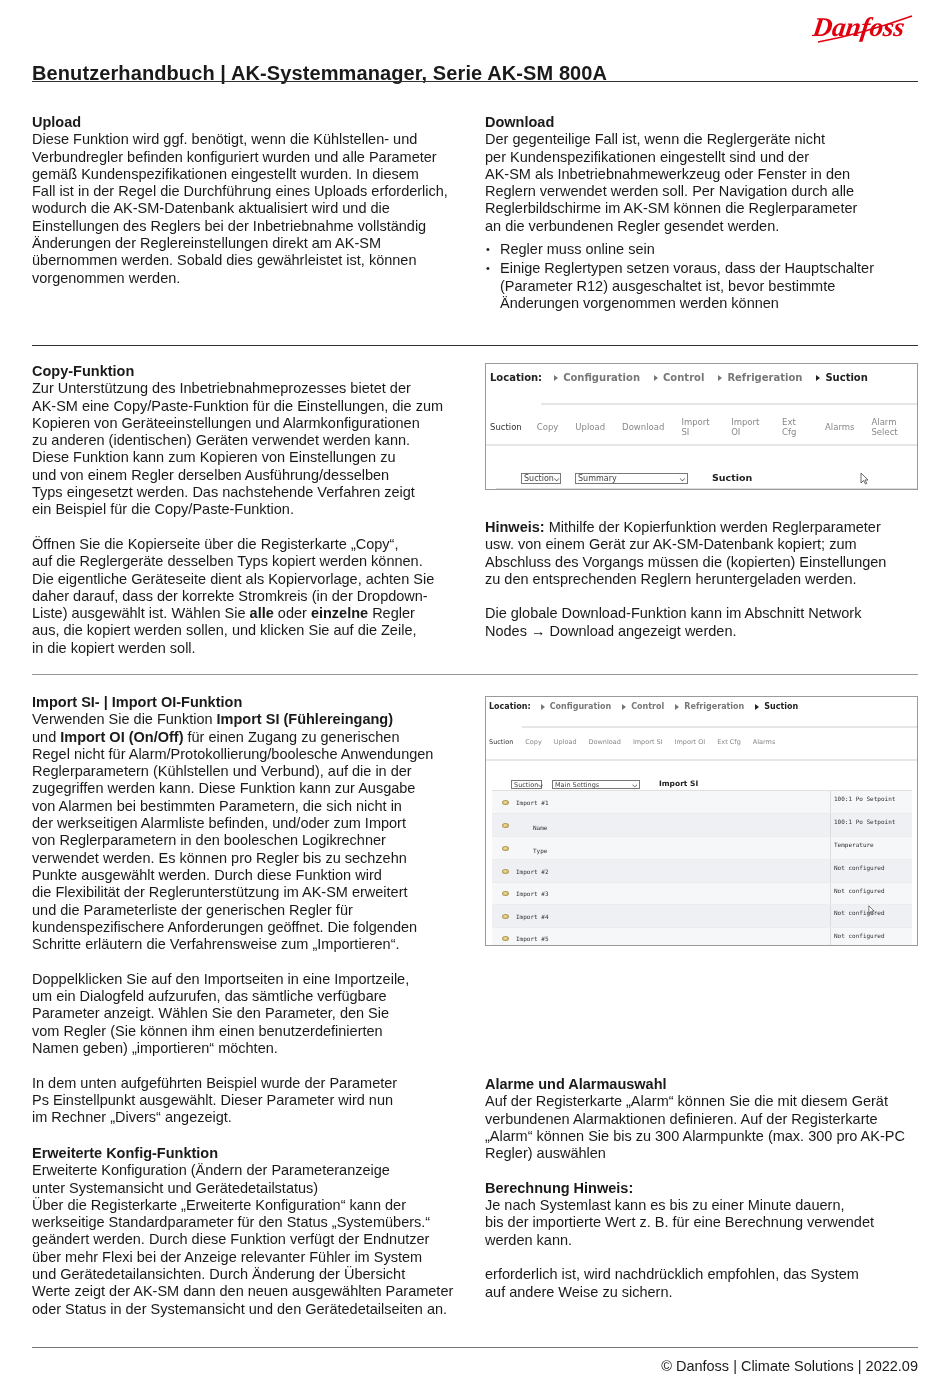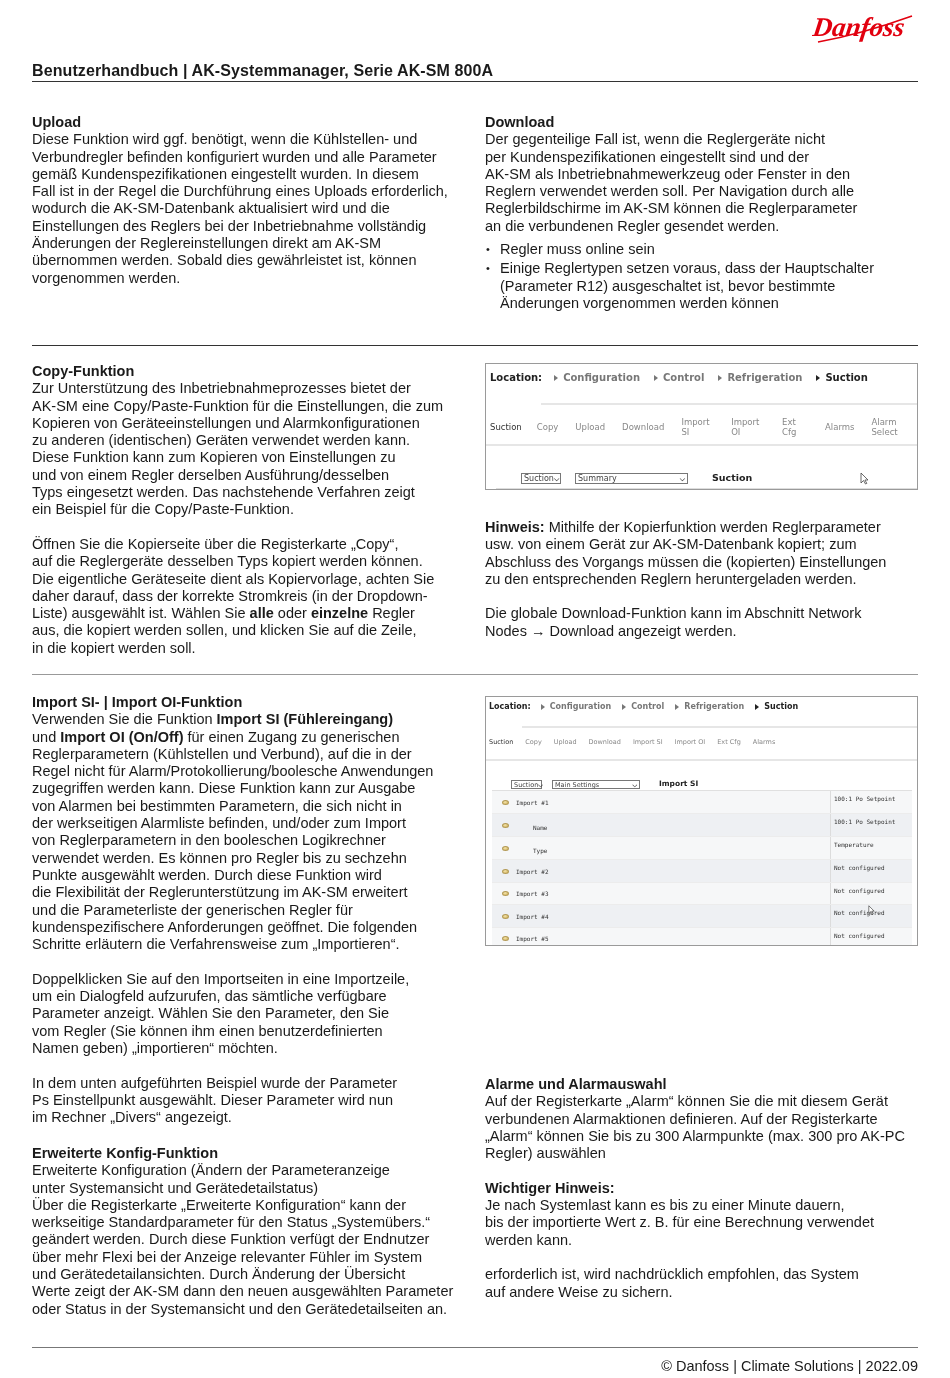--- a/index.html
+++ b/index.html
@@ -1,20 +1,20 @@
 <!DOCTYPE html>
 <html><head>
 <meta charset="utf-8">
 <style>
   * { box-sizing: border-box; margin: 0; padding: 0; }
   html, body { width: 950px; height: 1378px; background: #fff; }
   body { position: relative; font-family: "Liberation Sans", sans-serif; color: #1a1a1a; overflow: hidden; }
   .abs { position: absolute; }
   .logo { right: 32px; top: 6px; width: 106px; height: 42px; }
-  .header-title { left: 32px; top: 62px; font-size: 16px; font-weight: bold; letter-spacing: 0.1px; }
+  .header-title { left: 32px; top: 62px; font-size: 20px; font-weight: bold; letter-spacing: 0.1px; }
   .rule { position: absolute; height: 1px; background: #333; }
   .col { position: absolute; font-size: 14.5px; line-height: 17.3px; }
   .col h3 { font-size: 14.5px; font-weight: bold; }
   .col p { margin: 0; }
   .col .gap { height: 17.3px; }
   .col ul { list-style: none; margin-top: 6px; }
   .col li { position: relative; padding-left: 15px; margin-bottom: 2px; }
   .col li::before { content: "•"; position: absolute; left: 1px; top: 0; font-size: 11px; }
   b { font-weight: bold; }
 
@@ -168,22 +168,22 @@
   <p>Die globale Download-Funktion kann im Abschnitt Network</p>
   <p>Nodes → Download angezeigt werden.</p>
 </div>
 
 <div class="rule" style="left:32px; top:674px; width:886px; background:#999;"></div>
 
 <div class="col" style="left:32px; top:694px; width:445px;">
   <h3>Import SI- | Import OI-Funktion</h3>
   <p><span>Verwenden Sie die Funktion </span><b>Import SI (Fühlereingang)</b></p>
   <p><span>und </span><b>Import OI (On/Off)</b><span> für einen Zugang zu generischen</span></p>
+  <p>Regel nicht für Alarm/Protokollierung/boolesche Anwendungen</p>
   <p>Reglerparametern (Kühlstellen und Verbund), auf die in der</p>
-  <p>Regel nicht für Alarm/Protokollierung/boolesche Anwendungen</p>
   <p>zugegriffen werden kann. Diese Funktion kann zur Ausgabe</p>
   <p>von Alarmen bei bestimmten Parametern, die sich nicht in</p>
   <p>der werkseitigen Alarmliste befinden, und/oder zum Import</p>
   <p>von Reglerparametern in den booleschen Logikrechner</p>
   <p>verwendet werden. Es können pro Regler bis zu sechzehn</p>
   <p>Punkte ausgewählt werden. Durch diese Funktion wird</p>
   <p>die Flexibilität der Reglerunterstützung im AK-SM erweitert</p>
   <p>und die Parameterliste der generischen Regler für</p>
   <p>kundenspezifischere Anforderungen geöffnet. Die folgenden</p>
   <p>Schritte erläutern die Verfahrensweise zum „Importieren“.</p>
@@ -312,21 +312,21 @@
   <p>oder Status in der Systemansicht und den Gerätedetailseiten an.</p>
 </div>
 
 <div class="col" style="left:485px; top:1076px; width:440px;">
   <h3>Alarme und Alarmauswahl</h3>
   <p>Auf der Registerkarte „Alarm“ können Sie die mit diesem Gerät</p>
   <p>verbundenen Alarmaktionen definieren. Auf der Registerkarte</p>
   <p>„Alarm“ können Sie bis zu 300 Alarmpunkte (max. 300 pro AK-PC</p>
   <p>Regler) auswählen</p>
   <div class="gap"></div>
-  <h3>Wichtiger Hinweis:</h3>
+  <h3>Berechnung Hinweis:</h3>
   <p>Je nach Systemlast kann es bis zu einer Minute dauern,</p>
   <p>bis der importierte Wert z. B. für eine Berechnung verwendet</p>
   <p>werden kann.</p>
   <div class="gap"></div>
   <p>erforderlich ist, wird nachdrücklich empfohlen, das System</p>
   <p>auf andere Weise zu sichern.</p>
 </div>
 
 <div class="rule" style="left:32px; top:1347px; width:886px; background:#777;"></div>
 <div class="footer" style="left:32px;margin-top:20px;">50 | BC337629891709de-000301</div>

